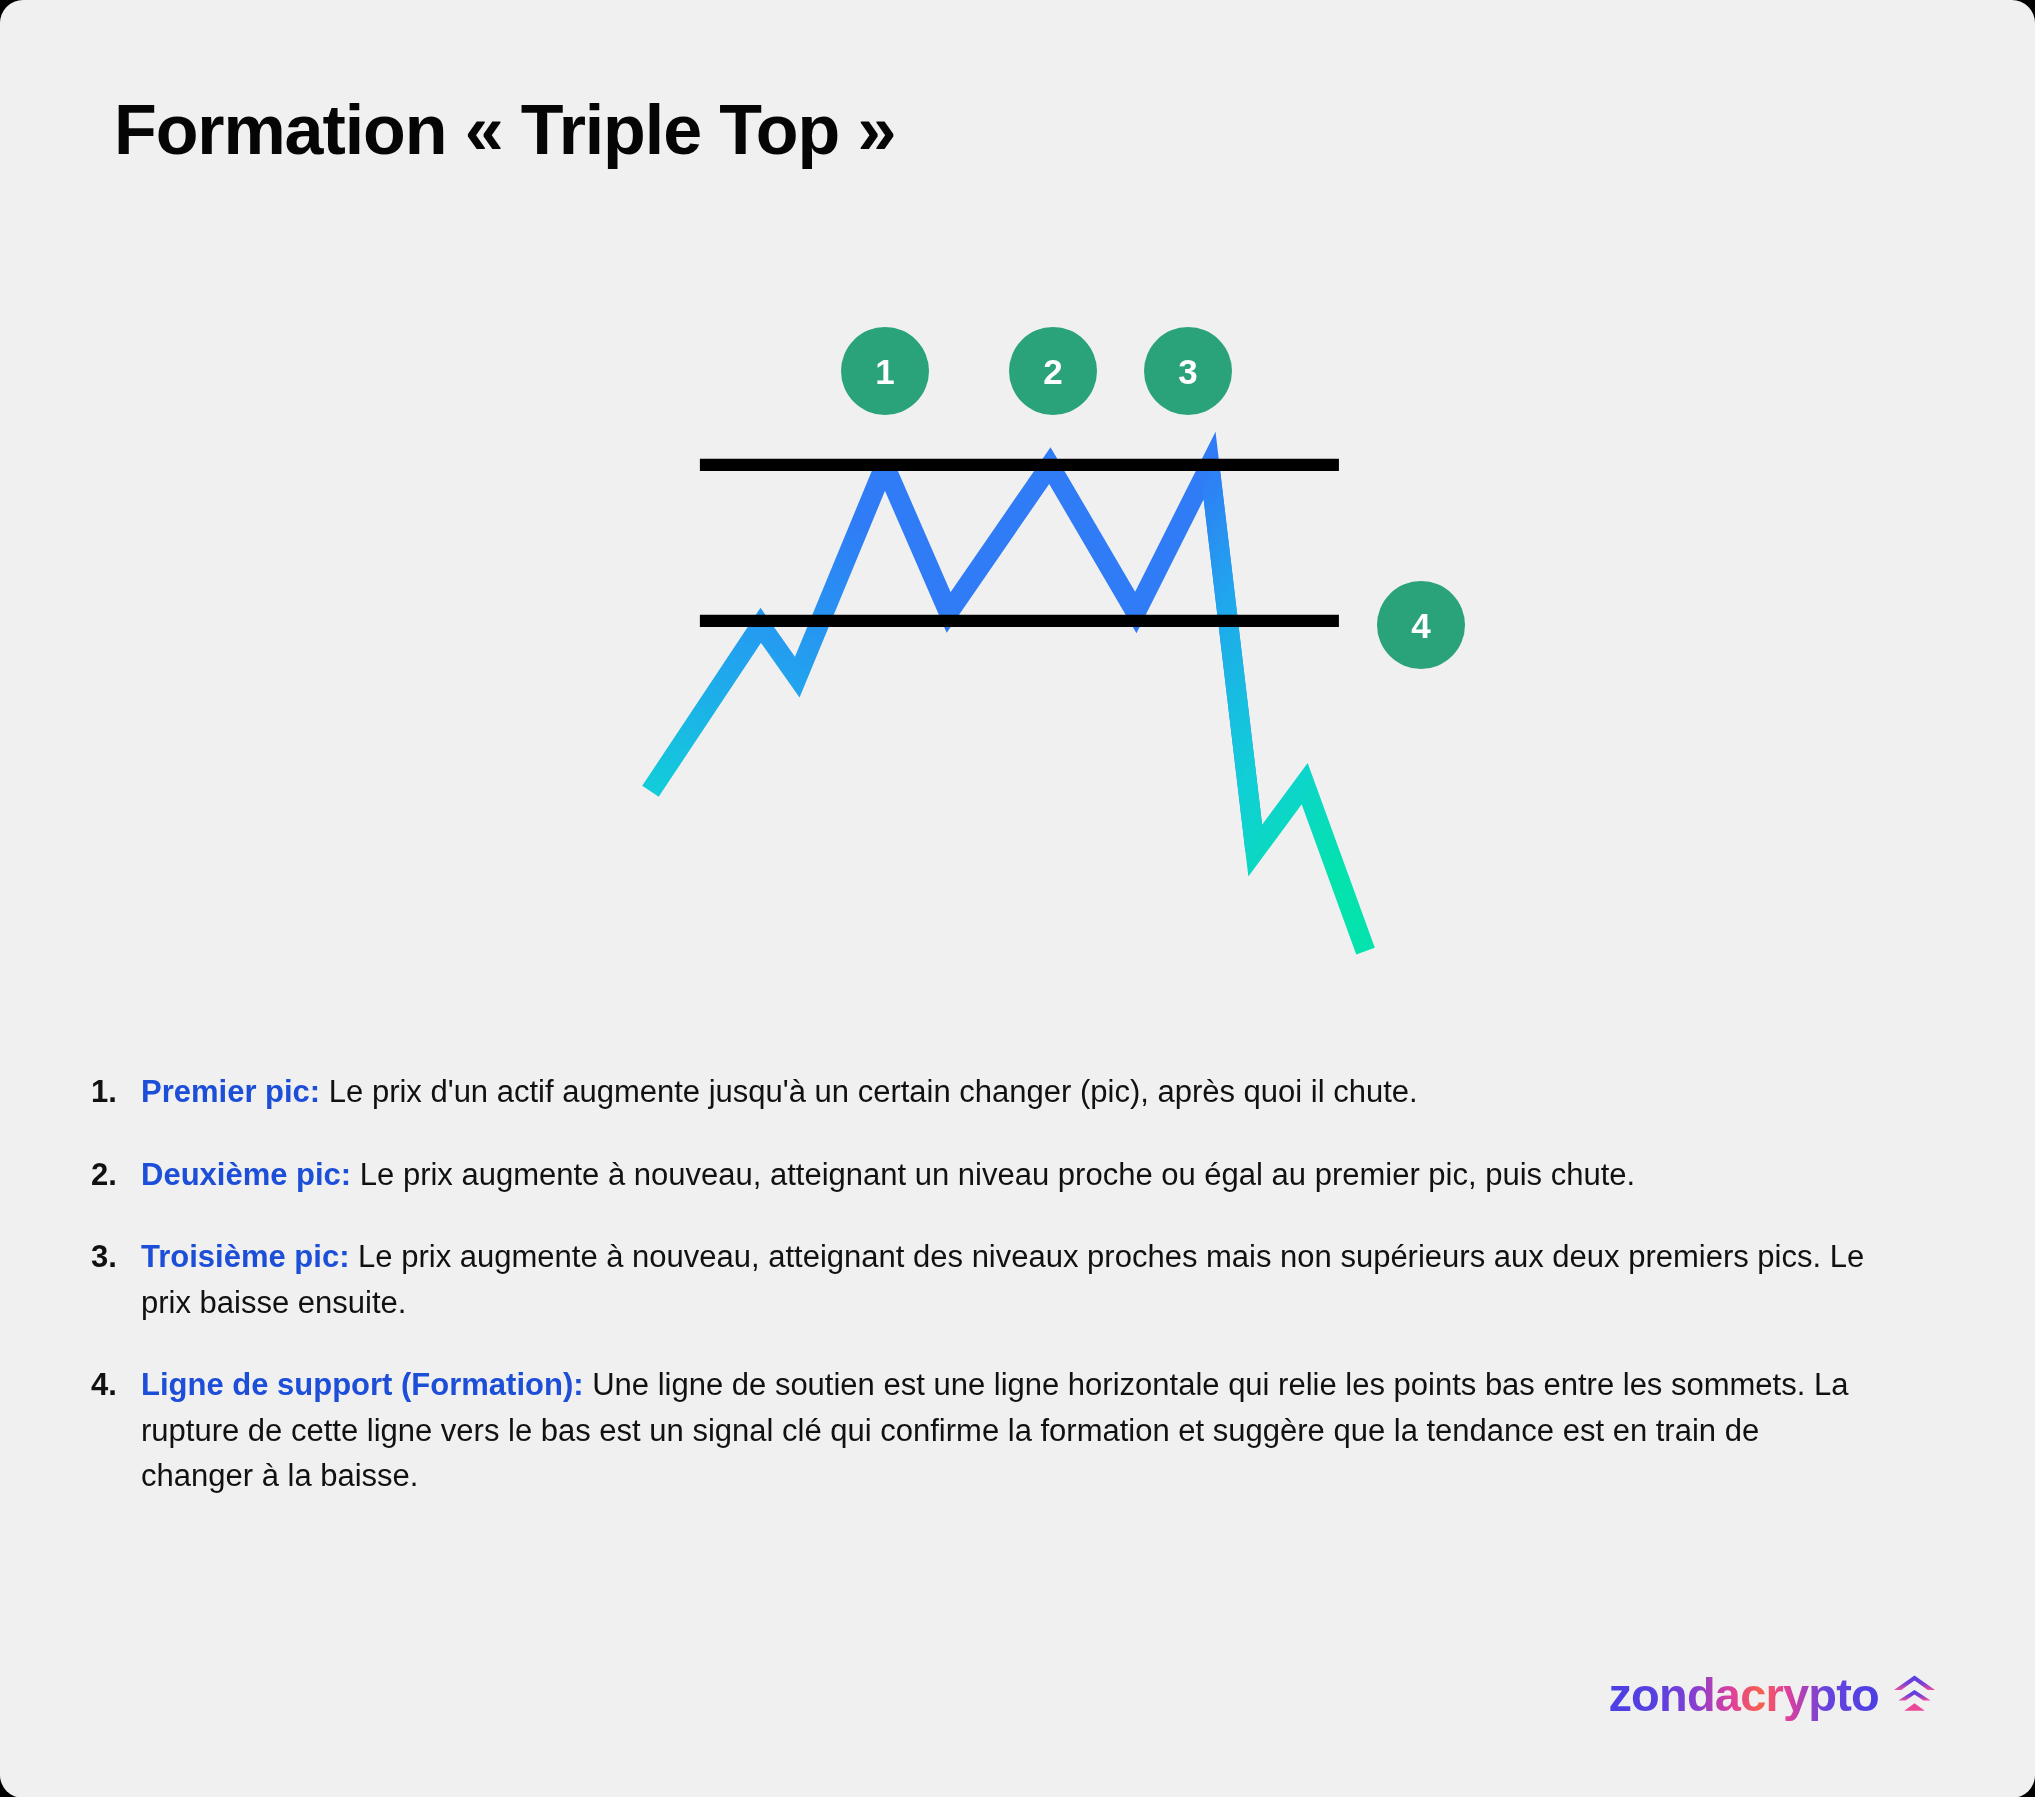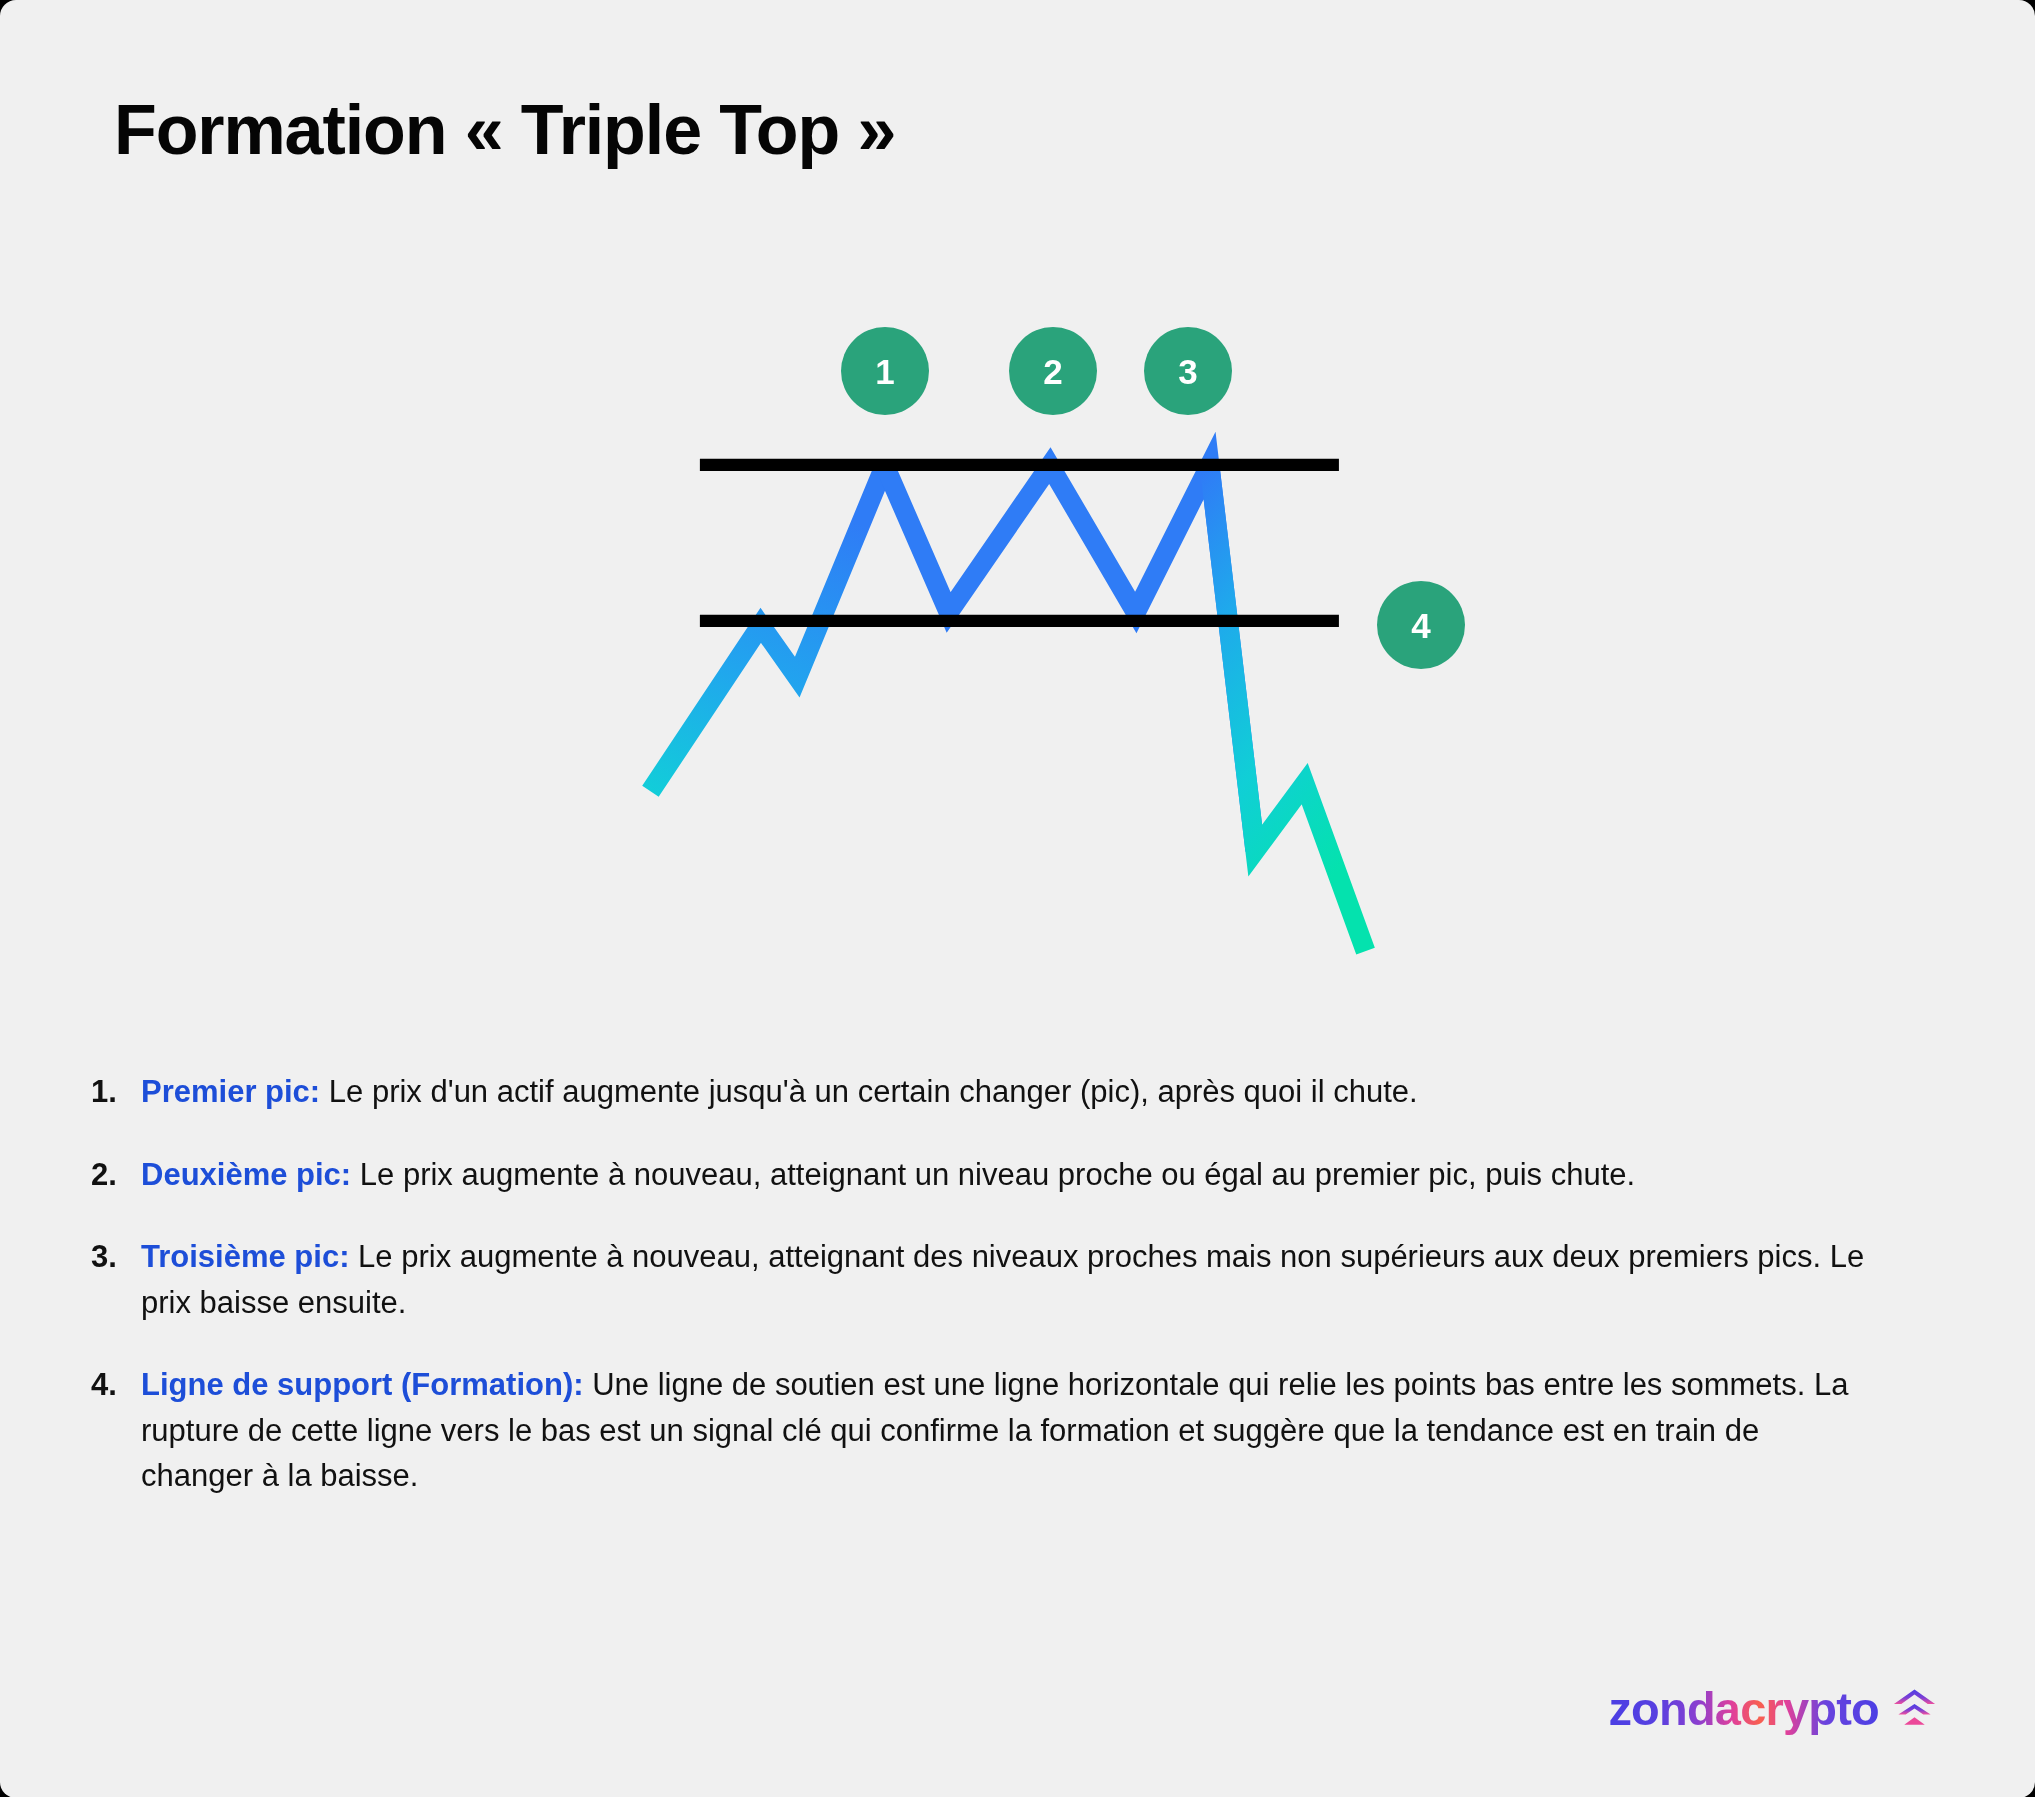--- a/index.html
+++ b/index.html
@@ -12,21 +12,21 @@
     font-family: "Liberation Sans", sans-serif;
     overflow: hidden;
   }
 
   .card {
     position: absolute;
     left: 0; top: 0;
     width: 2035px;
     height: 1798px;
     background: #f0f0f0;
-    border-radius: 16px;
+    border-radius: 23px;
     overflow: hidden;
   }
 
   
   .page-title {
     position: absolute;
     left: 114px;
     top: 90px;
     font-size: 70px;
     font-weight: 700;
@@ -108,21 +108,21 @@
 
   .step-text {
     font-weight: 400;
     color: #111111;
   }
 
   
   .logo {
     position: absolute;
     right: 97px;
-    bottom: 62px;
+    bottom: 76px;
     display: flex;
     align-items: center;
     gap: 12px;
   }
 
   .logo-word {
     font-size: 47px;
     font-weight: 600;
     letter-spacing: -0.8px;
     background: linear-gradient(90deg,

